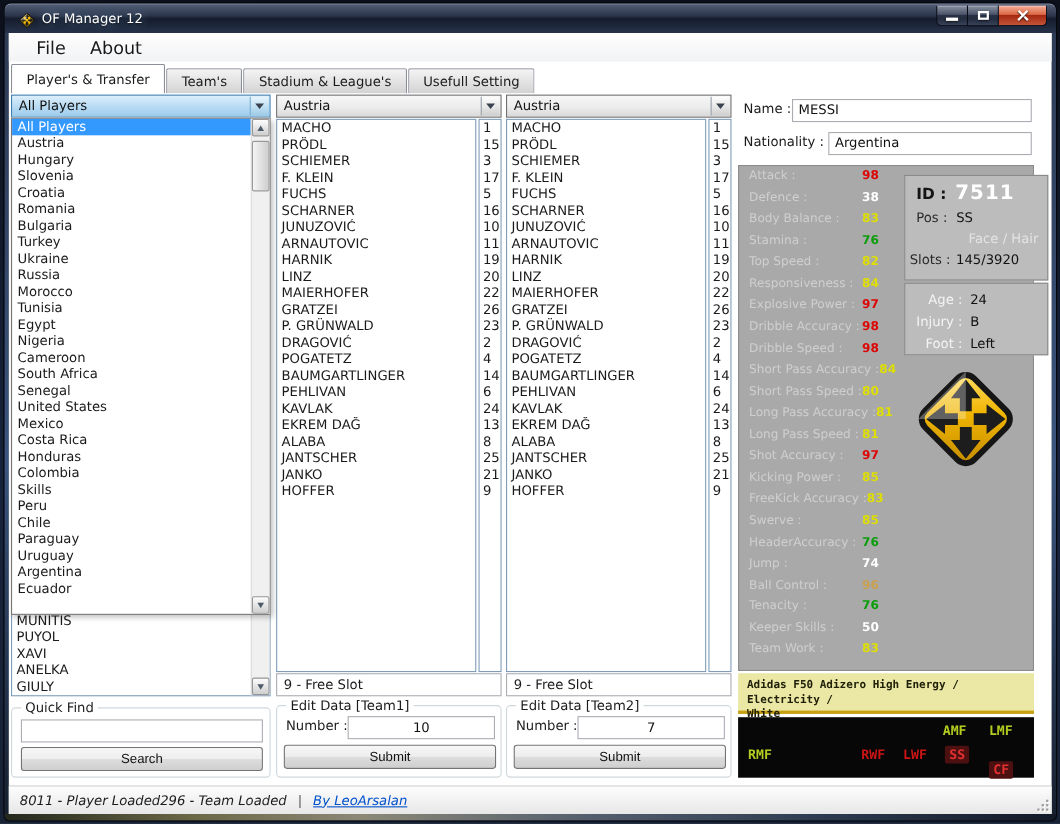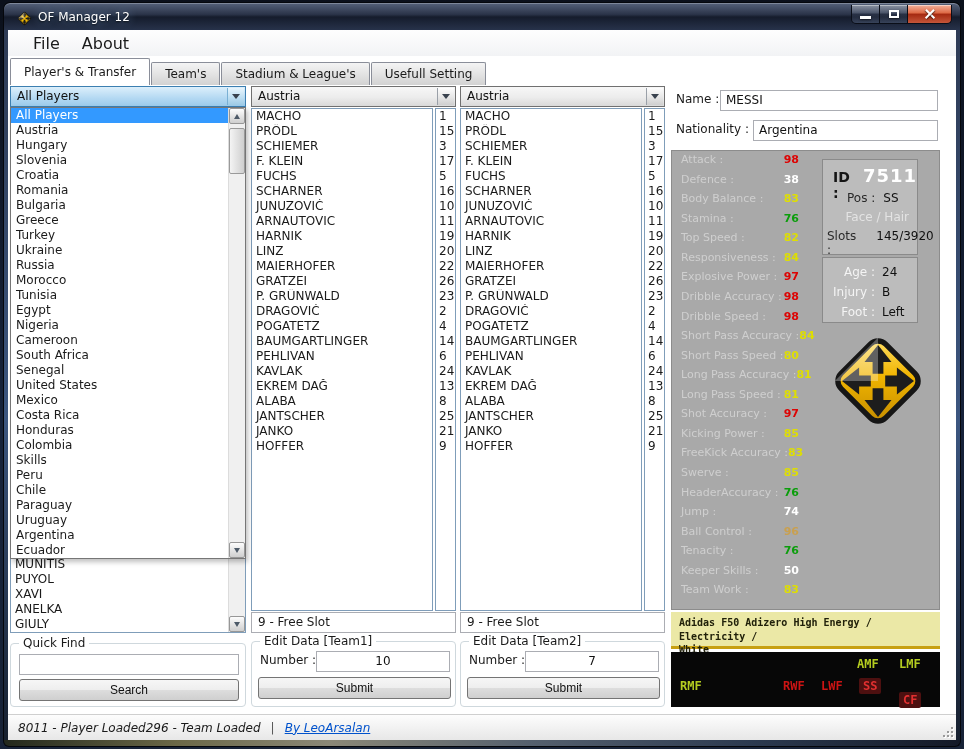--- a/index.html
+++ b/index.html
@@ -88,21 +88,21 @@
   .field { border:1px solid #abadb3; background:#fff; font-size:12px; line-height:19px; padding-left:6px; color:#1a1a1a; }
   .lbl { font-size:12px; color:#1a1a1a; line-height:21px; white-space:nowrap; }
 
   
   #stats-panel { left:671px; top:150px; width:269px; height:460px; background:#a9a9a9; border:1px solid #8c8c8c; }
   #stats-rows { position:absolute; left:0; top:2px; width:267px; height:450px; display:flex; flex-direction:column; }
   .stat-row { flex:1; display:flex; align-items:flex-start; padding:0 140px 0 9px; font-size:11px; color:#cfcfcf; }
   .stat-row .sl { flex:1; white-space:nowrap; }
   .stat-row .sv { width:34px; text-align:right; font-weight:bold; }
 
-  .info-box { position:absolute; left:150px; width:96px; background:#bcbcbc; border:1px solid #8a8a8a; font-size:12px; }
+  .info-box { position:absolute; left:150px; width:131px; background:#bcbcbc; border:1px solid #8a8a8a; font-size:12px; }
   #id-box { top:8px; height:96px; padding:5px 0 0 10px; }
   #id-box .r { display:flex; align-items:baseline; }
   #bio-box { top:106px; height:66px; padding:4px 0 0 0; }
   #bio-box .r { display:flex; height:20px; align-items:center; }
   #bio-box .bl { width:52px; text-align:right; color:#f4f4f4; }
   #bio-box .bv { padding-left:7px; color:#111; }
 
   #logo-wrap { position:absolute; left:152px; top:176px; width:108px; height:108px; }
 
   #boots-banner { left:671px; top:612px; width:269px; height:37px; background:#ebe8a6; border-bottom:3px solid #c7a013;
@@ -193,21 +193,20 @@
 
 <div class="abs" id="dropdown">
 
 <div class="dd-item">All Players</div>
     <div class="dd-item">Austria</div>
     <div class="dd-item">Hungary</div>
     <div class="dd-item">Slovenia</div>
     <div class="dd-item">Croatia</div>
     <div class="dd-item">Romania</div>
     <div class="dd-item">Bulgaria</div>
-    <div class="dd-item">Greece</div>
     <div class="dd-item">Turkey</div>
     <div class="dd-item">Ukraine</div>
     <div class="dd-item">Russia</div>
     <div class="dd-item">Morocco</div>
     <div class="dd-item">Tunisia</div>
     <div class="dd-item">Egypt</div>
     <div class="dd-item">Nigeria</div>
     <div class="dd-item">Cameroon</div>
     <div class="dd-item">South Africa</div>
     <div class="dd-item">Senegal</div>
@@ -504,30 +503,30 @@
         <span class="sl">Team Work :</span>
         <span class="sv" style="color: rgb(222, 222, 4);">83</span>
       </div>
     </div>
 
   <div class="info-box" id="id-box">
     <div class="r" style="height:26px;">
       <span style="font-weight:bold; font-size:14px; color:#151515;">ID :</span>
       <span style="font-weight:bold; font-size:18px; color:#fff; margin-left:8px; letter-spacing:1px;">7511</span>
     </div>
-    <div class="r" style="height:19px;margin-left:14px;">
+    <div class="r" style="height:19px;">
       <span style="color:#2a2a2a;">Pos :</span>
       <span style="margin-left:8px; color:#111;">SS</span>
     </div>
     <div class="r" style="height:19px; justify-content:flex-end; padding-right:8px;">
       <span style="color:#e3e3e3;">Face / Hair</span>
     </div>
     <div class="r" style="height:20px; margin-left:-6px;">
       <span style="color:#2a2a2a;">Slots :</span>
-      <span style="margin-left:20px; color:#111;">145/3920</span>
+      <span style="margin-left:5px; color:#111;">145/3920</span>
     </div>
   </div>
 
   <div class="info-box" id="bio-box">
     <div class="r">
       <span class="bl">Age :</span>
       <span class="bv">24</span>
     </div>
     <div class="r">
       <span class="bl">Injury :</span>

